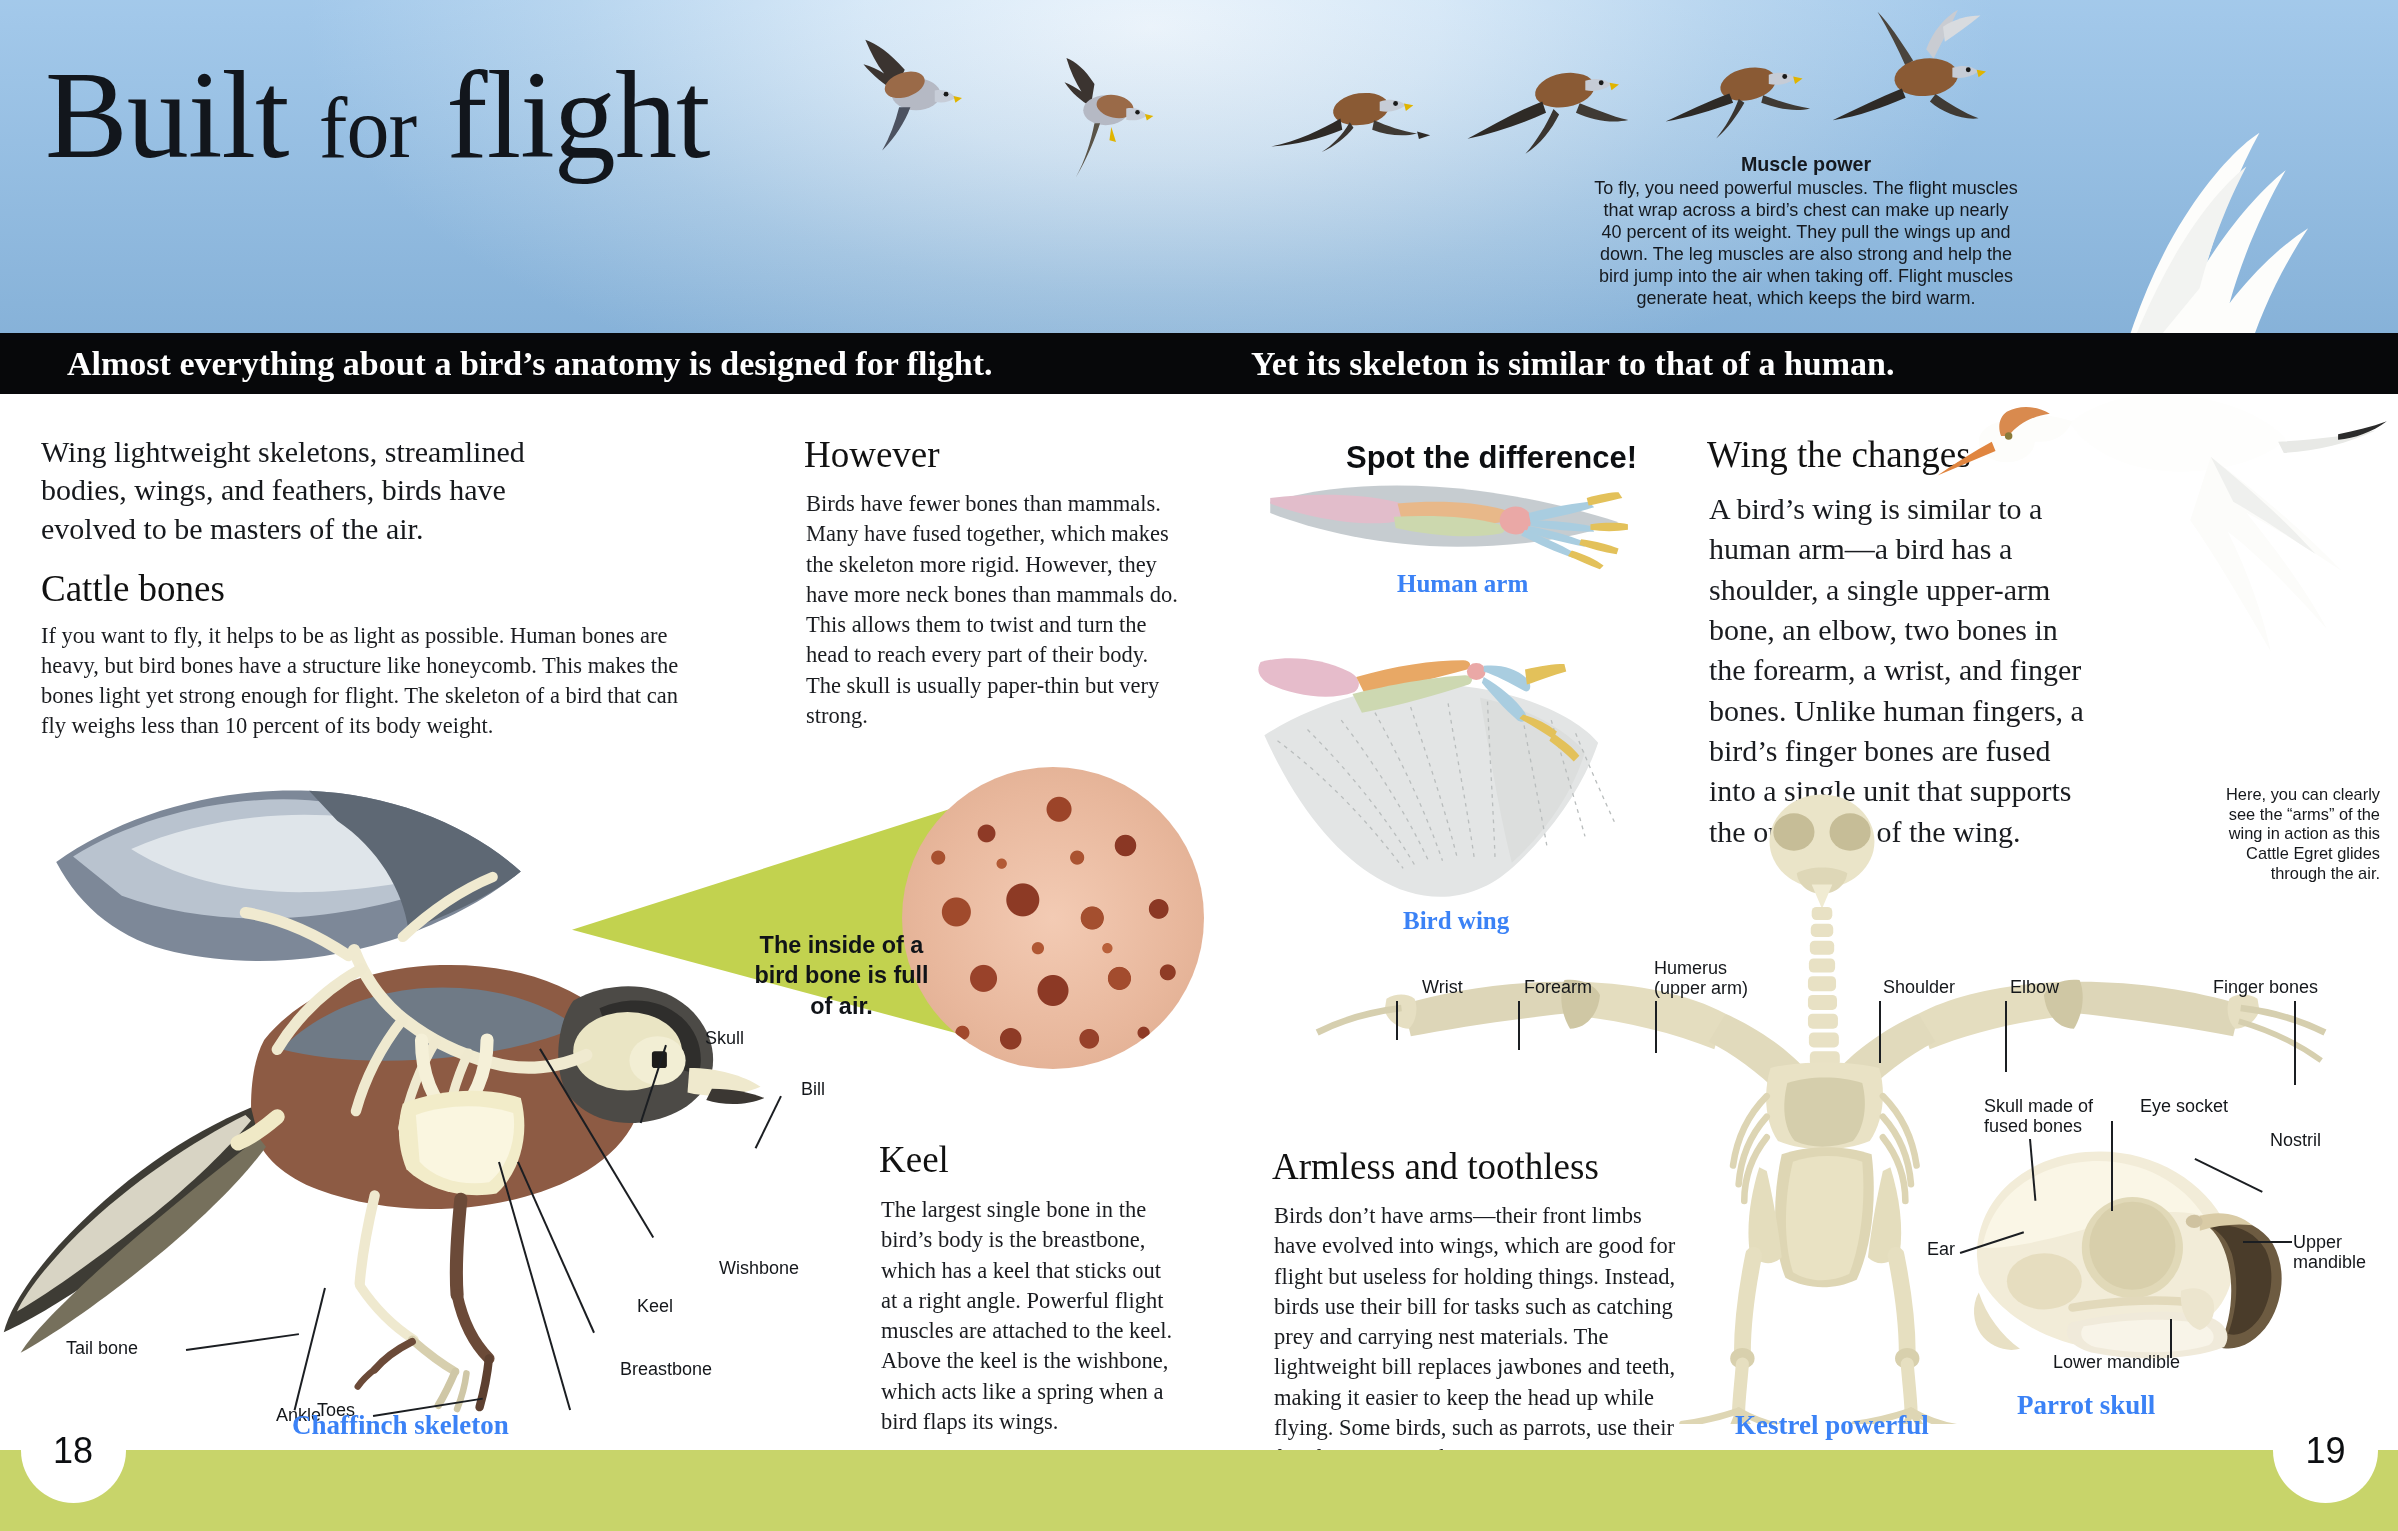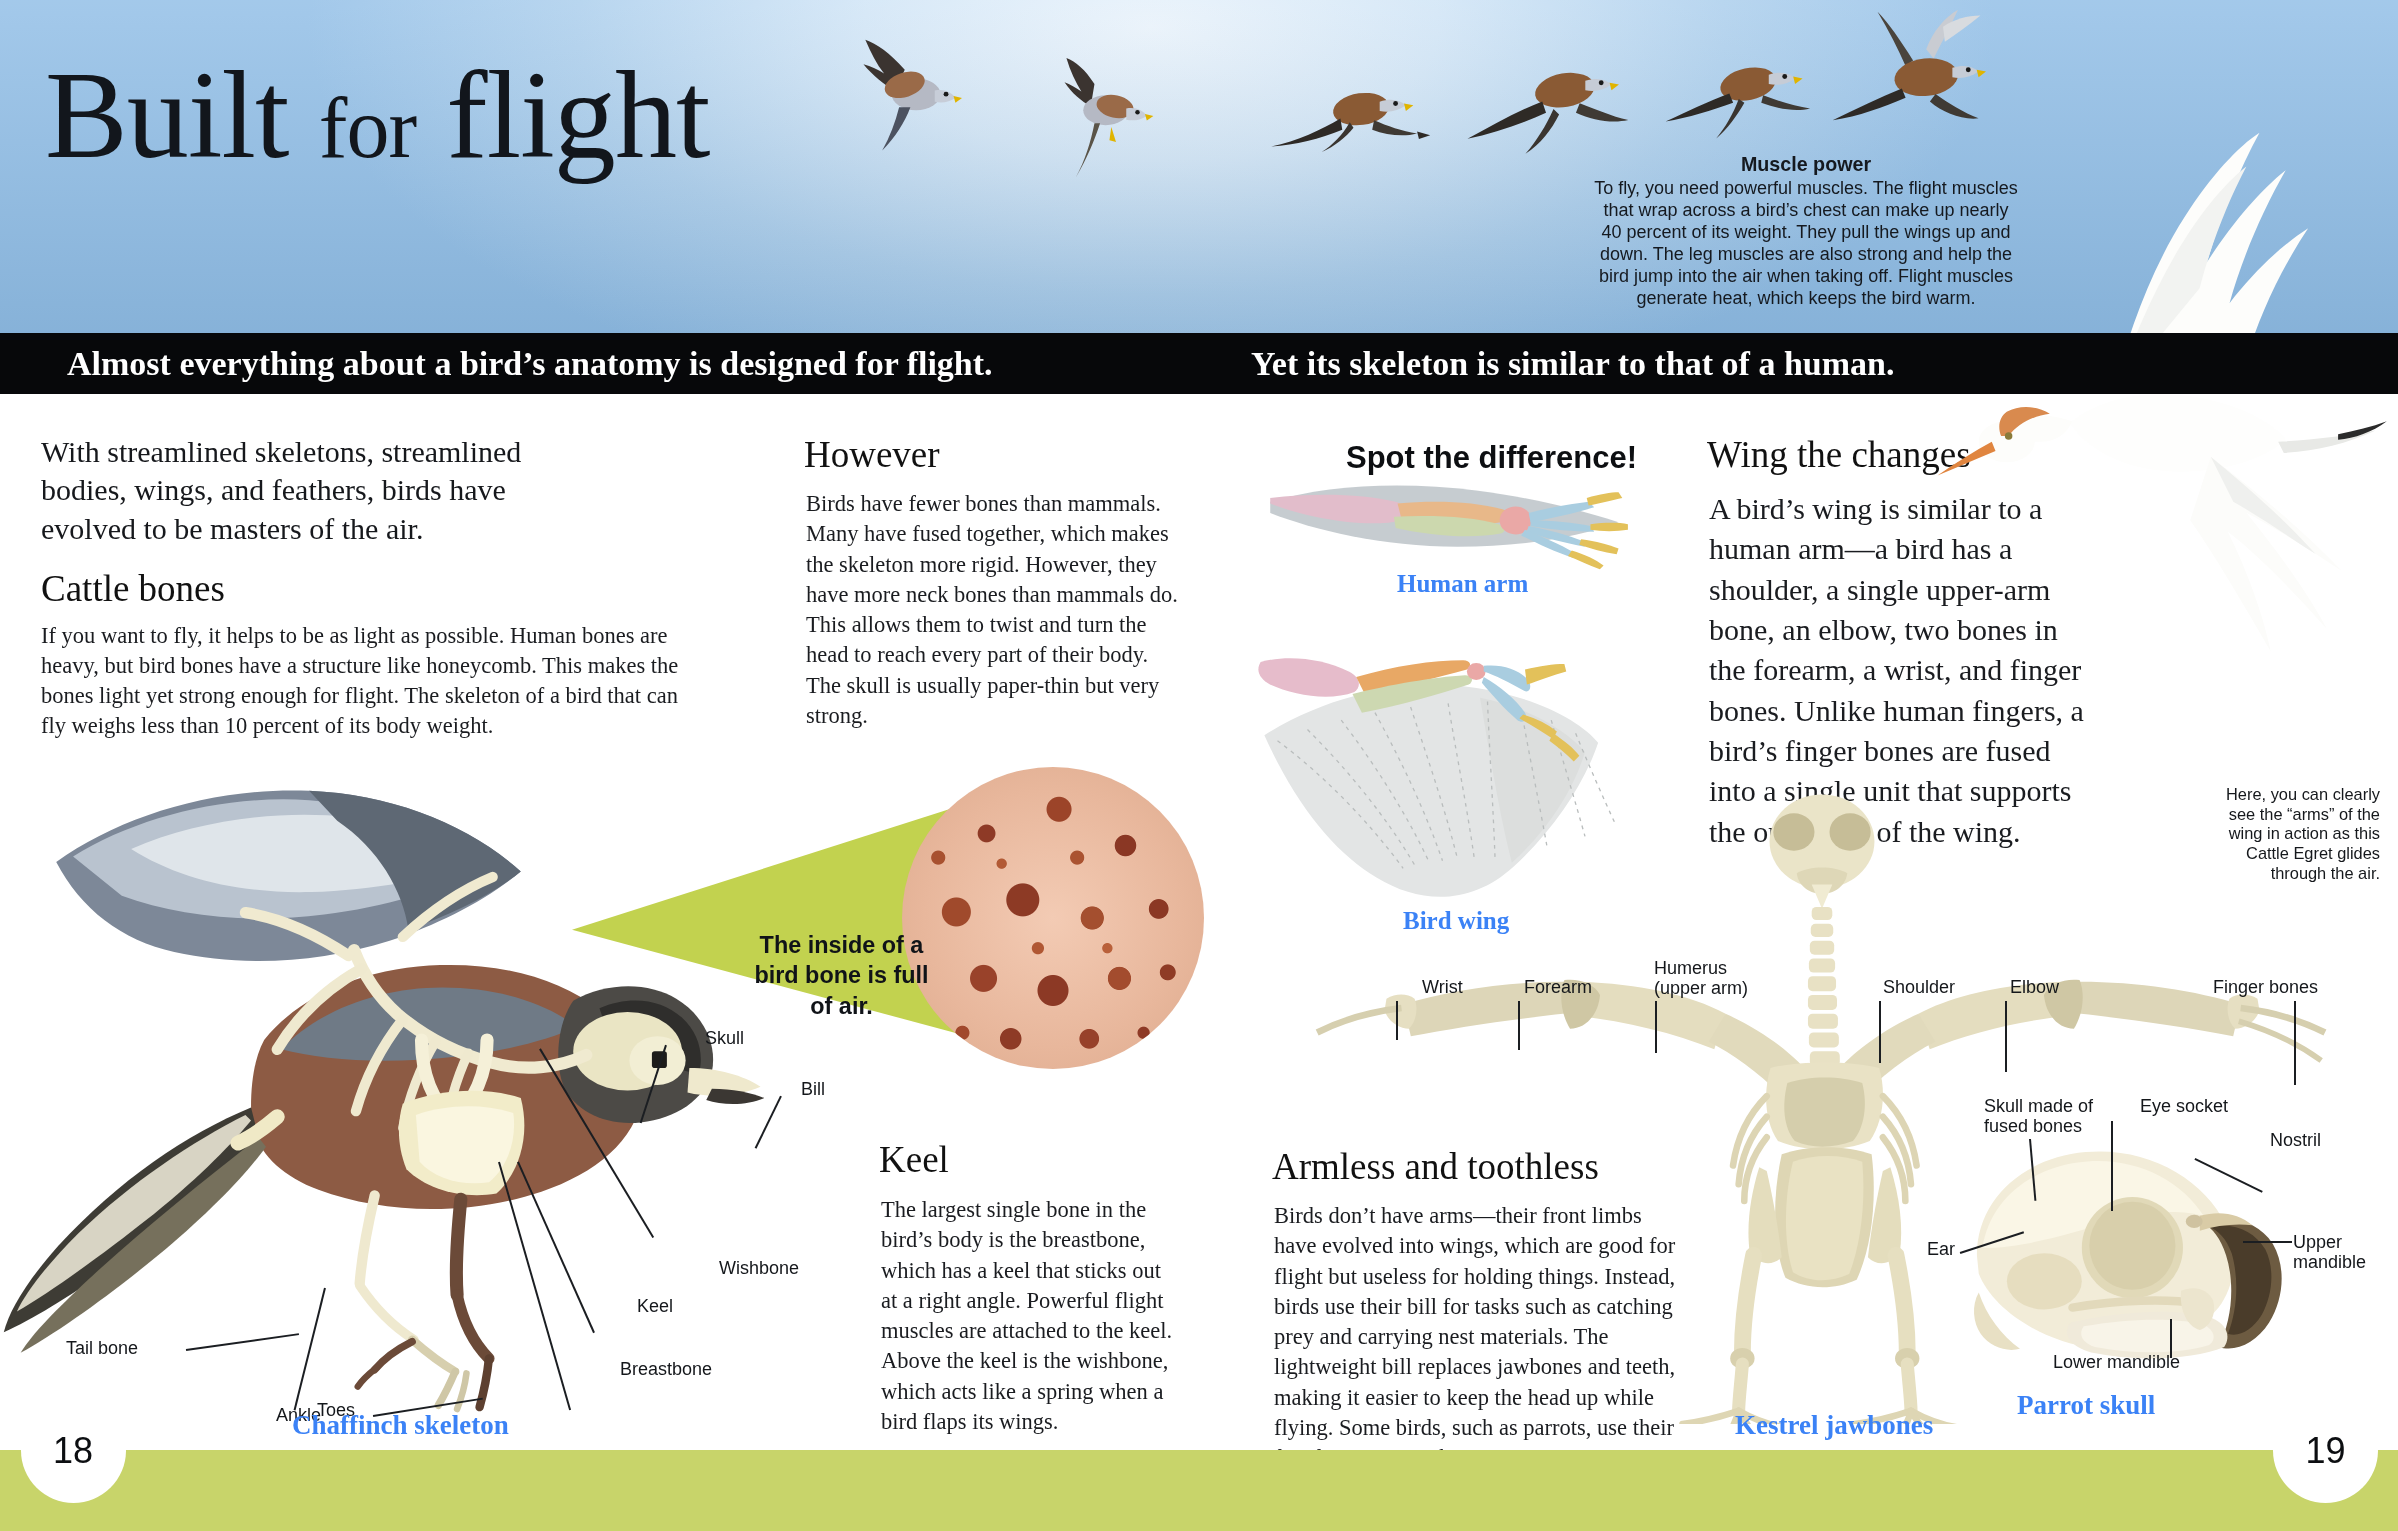--- a/index.html
+++ b/index.html
@@ -299,21 +299,21 @@
 
   <div class="egret-cap">Here, you can clearly see the “arms” of the wing in action as this Cattle Egret glides through the air.</div>
 
   <div class="banner banner-r">
     <span>Yet its skeleton is similar to that of a human.</span>
   </div>
   <div class="banner banner-l">
     <span>Almost everything about a bird’s anatomy is designed for flight.</span>
   </div>
 
-  <div class="intro">With streamlined skeletons, streamlined bodies, wings, and feathers, birds have evolved to be masters of the air.</div>
+  <div class="intro">Wing lightweight skeletons, streamlined bodies, wings, and feathers, birds have evolved to be masters of the air.</div>
   <h2 class="sec hollow-h">Cattle bones</h2>
   <div class="hollow-p">If you want to fly, it helps to be as light as possible. Human bones are heavy, but bird bones have a structure like honeycomb. This makes the bones light yet strong enough for flight. The skeleton of a bird that can fly weighs less than 10 percent of its body weight.</div>
 
   <h2 class="sec skel-h">However</h2>
   <div class="skel-p">Birds have fewer bones than mammals. Many have fused together, which makes the skeleton more rigid. However, they have more neck bones than mammals do. This allows them to twist and turn the head to reach every part of their body. The skull is usually paper-thin but very strong.</div>
 
   <h2 class="sec keel-h">Keel</h2>
   <div class="keel-p">The largest single bone in the bird’s body is the breastbone, which has a keel that sticks out at a right angle. Powerful flight muscles are attached to the keel. Above the keel is the wishbone, which acts like a spring when a bird flaps its wings.</div>
 
   <div class="callout-wrap">
@@ -573,21 +573,21 @@
 
   <div class="lbl" style="left:1883px;top:977px;">Shoulder</div>
   <div class="leader" style="left:1879px;top:1001px;width:1.5px;height:62px;"></div>
 
   <div class="lbl" style="left:2010px;top:977px;">Elbow</div>
   <div class="leader" style="left:2005px;top:1001px;width:1.5px;height:71px;"></div>
 
   <div class="lbl" style="left:2213px;top:977px;">Finger bones</div>
   <div class="leader" style="left:2294px;top:1001px;width:1.5px;height:84px;"></div>
 
-  <div class="cap cap-kestrel">Kestrel jawbones</div>
+  <div class="cap cap-kestrel">Kestrel powerful</div>
 
   <div style="position:absolute;left:1958px;top:1124px;width:375px;height:281px;">
     <svg width="375" height="281" viewBox="0 0 400 300">
       <path d="M20 140 C20 80 70 36 136 30 C202 24 262 58 286 108
                C300 138 296 172 278 196 C250 230 200 246 148 240
                C86 232 36 196 22 160 Z" fill="#f2ecd8"></path>
       <path d="M26 132 C34 80 80 44 138 40 C190 36 238 60 262 98
                C240 92 204 92 170 102 C118 118 62 134 26 132 Z" fill="#faf6e6"></path>
 
       <ellipse cx="186" cy="132" rx="54" ry="54" fill="#e1d9b8"></ellipse>

